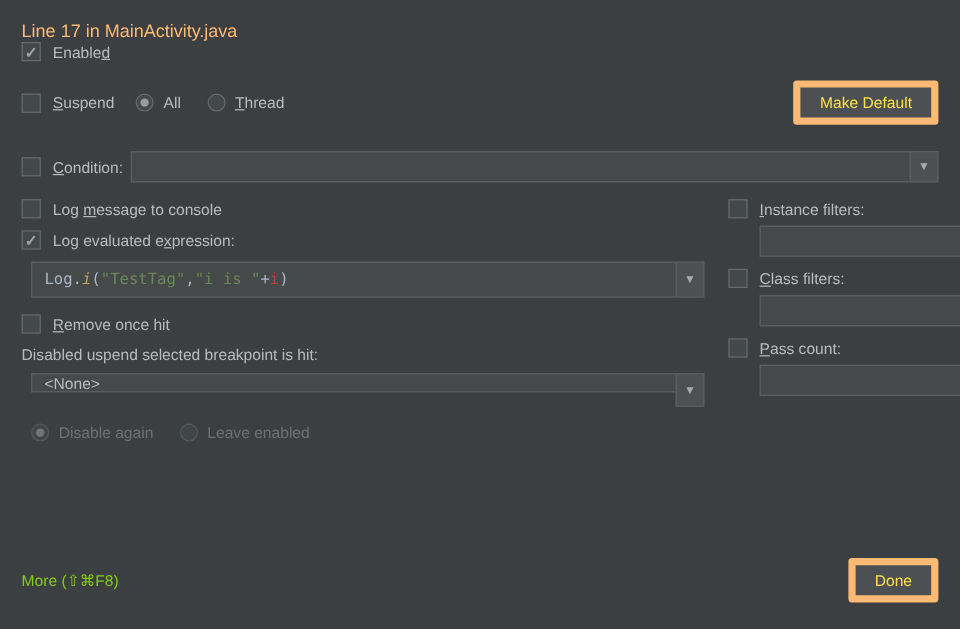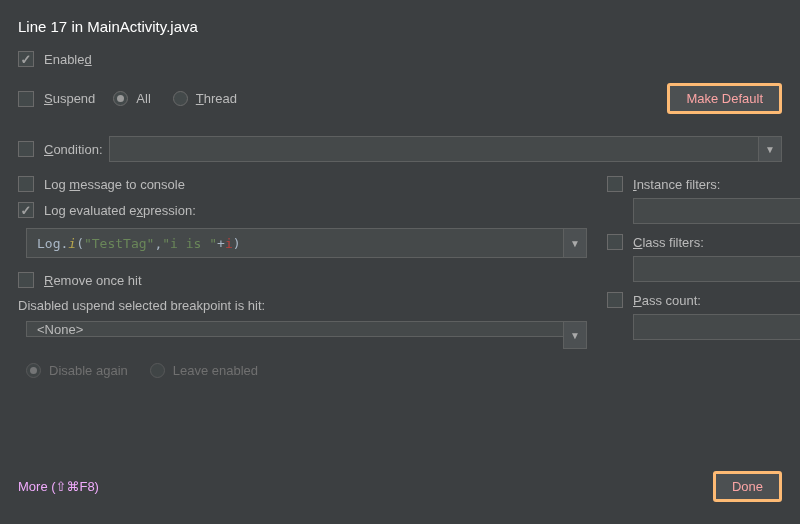--- a/index.html
+++ b/index.html
@@ -8,23 +8,23 @@
     font-family: "Helvetica Neue", Arial, sans-serif;
     font-size: 13px;
     color: #bbbbbb;
     width: 800px;
     height: 524px;
     overflow: hidden;
     padding: 18px 18px 14px 18px;
     position: relative;
   }
   .title {
-    color: #ffffff;
+    color: #fdba74;
     font-size: 15px;
-    margin-bottom: 16px;
+    margin-bottom: 0;
   }
   .row {
     display: flex;
     align-items: center;
     margin-bottom: 10px;
   }
   .checkbox {
     width: 16px;
     height: 16px;
     border: 1px solid #6a6a6a;
@@ -62,22 +62,22 @@
     border-radius: 50%;
   }
   .label {
     color: #bbbbbb;
     white-space: nowrap;
   }
   .underline-letter { text-decoration: underline; }
   .disabled { color: #707070; }
   .btn {
     background: #4c5052;
-    border: 3px solid #fdba74;
-    color: #fca5a5;
+    border: 6px solid #fdba74;
+    color: #fde047;
     padding: 5px 16px;
     border-radius: 3px;
     font-size: 13px;
     cursor: pointer;
   }
   .select-wrap {
     display: flex;
     align-items: stretch;
   }
   .select-body {
@@ -140,21 +140,21 @@
   .footer {
     position: absolute;
     left: 18px;
     right: 18px;
     bottom: 22px;
     display: flex;
     align-items: center;
     justify-content: space-between;
   }
   .more-link {
-    color: #f0abfc;
+    color: #84cc16;
     font-size: 13px;
   }
 </style>
 </head>
 <body>
 
 <div class="title">Line 17 in MainActivity.java</div>
 
 <div class="row">
   <span class="checkbox checked"></span>

